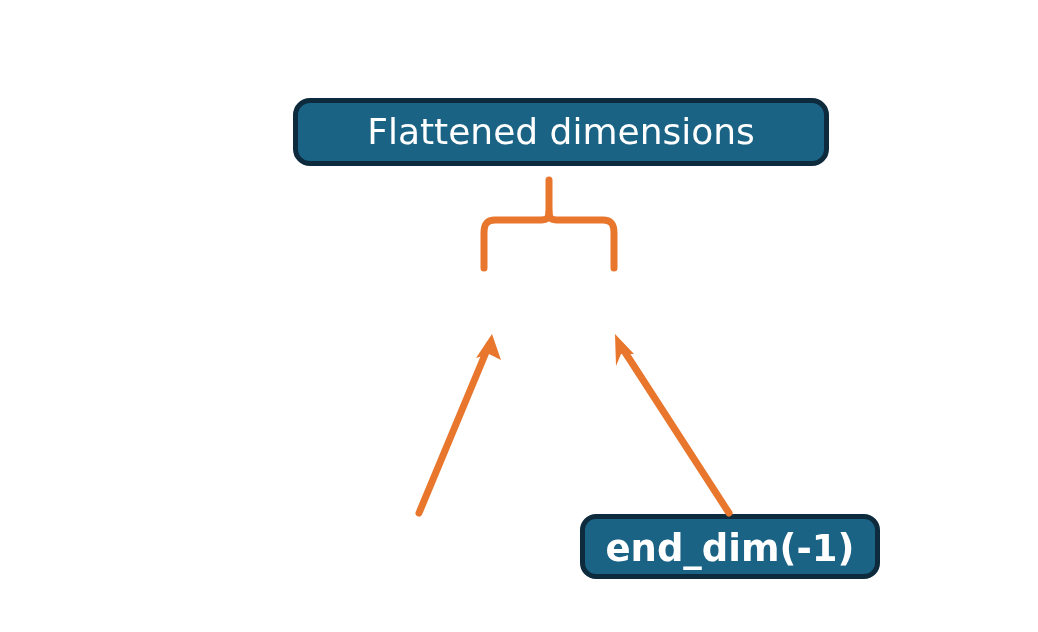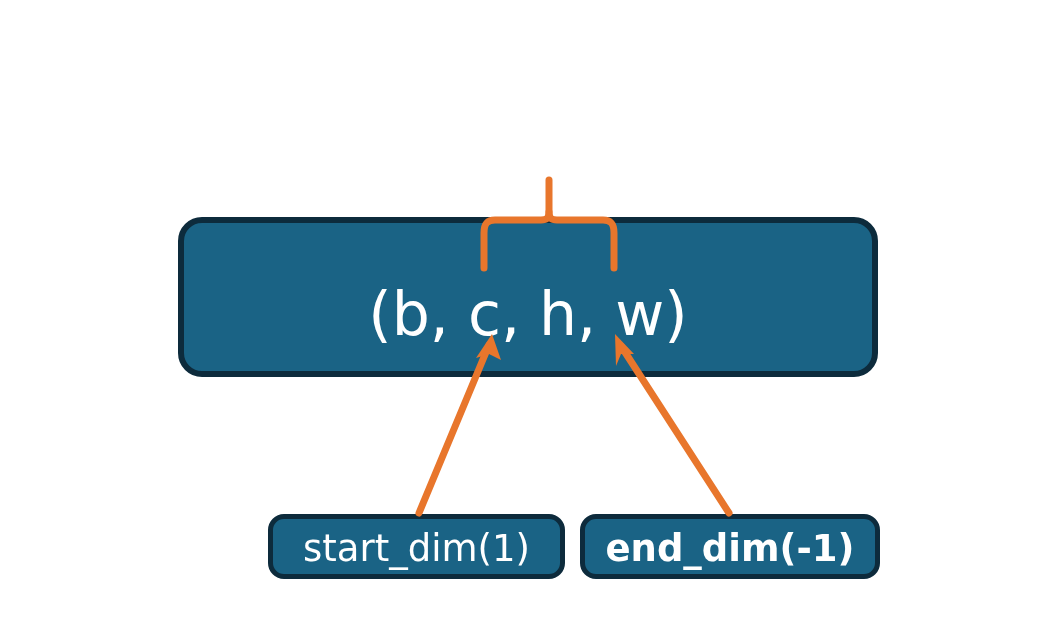--- a/index.html
+++ b/index.html
@@ -80,28 +80,25 @@
     width: 1038px;
     height: 632px;
     pointer-events: none;
   }
 </style>
 </head>
 <body>
 
 <div id="canvas">
 
-
-  <div class="node" id="node-shape">
-    <span class="shape-label">(b, c, h, w)</span>
+  <div class="node" id="node-flattened">
+    <span class="box-label">Flattened dimensions</span>
   </div>
 
-  <div class="node" id="node-start">
-    <span class="box-label">start_dim(1)</span>
-  </div>
+
 
   <div class="node" id="node-end">
     <span class="box-label">end_dim(-1)</span>
   </div>
 
   <svg id="connectors" viewBox="0 0 1038 632">
 
     <path d="M 549 180
              L 549 212
              C 549 218, 547 220, 541 220

